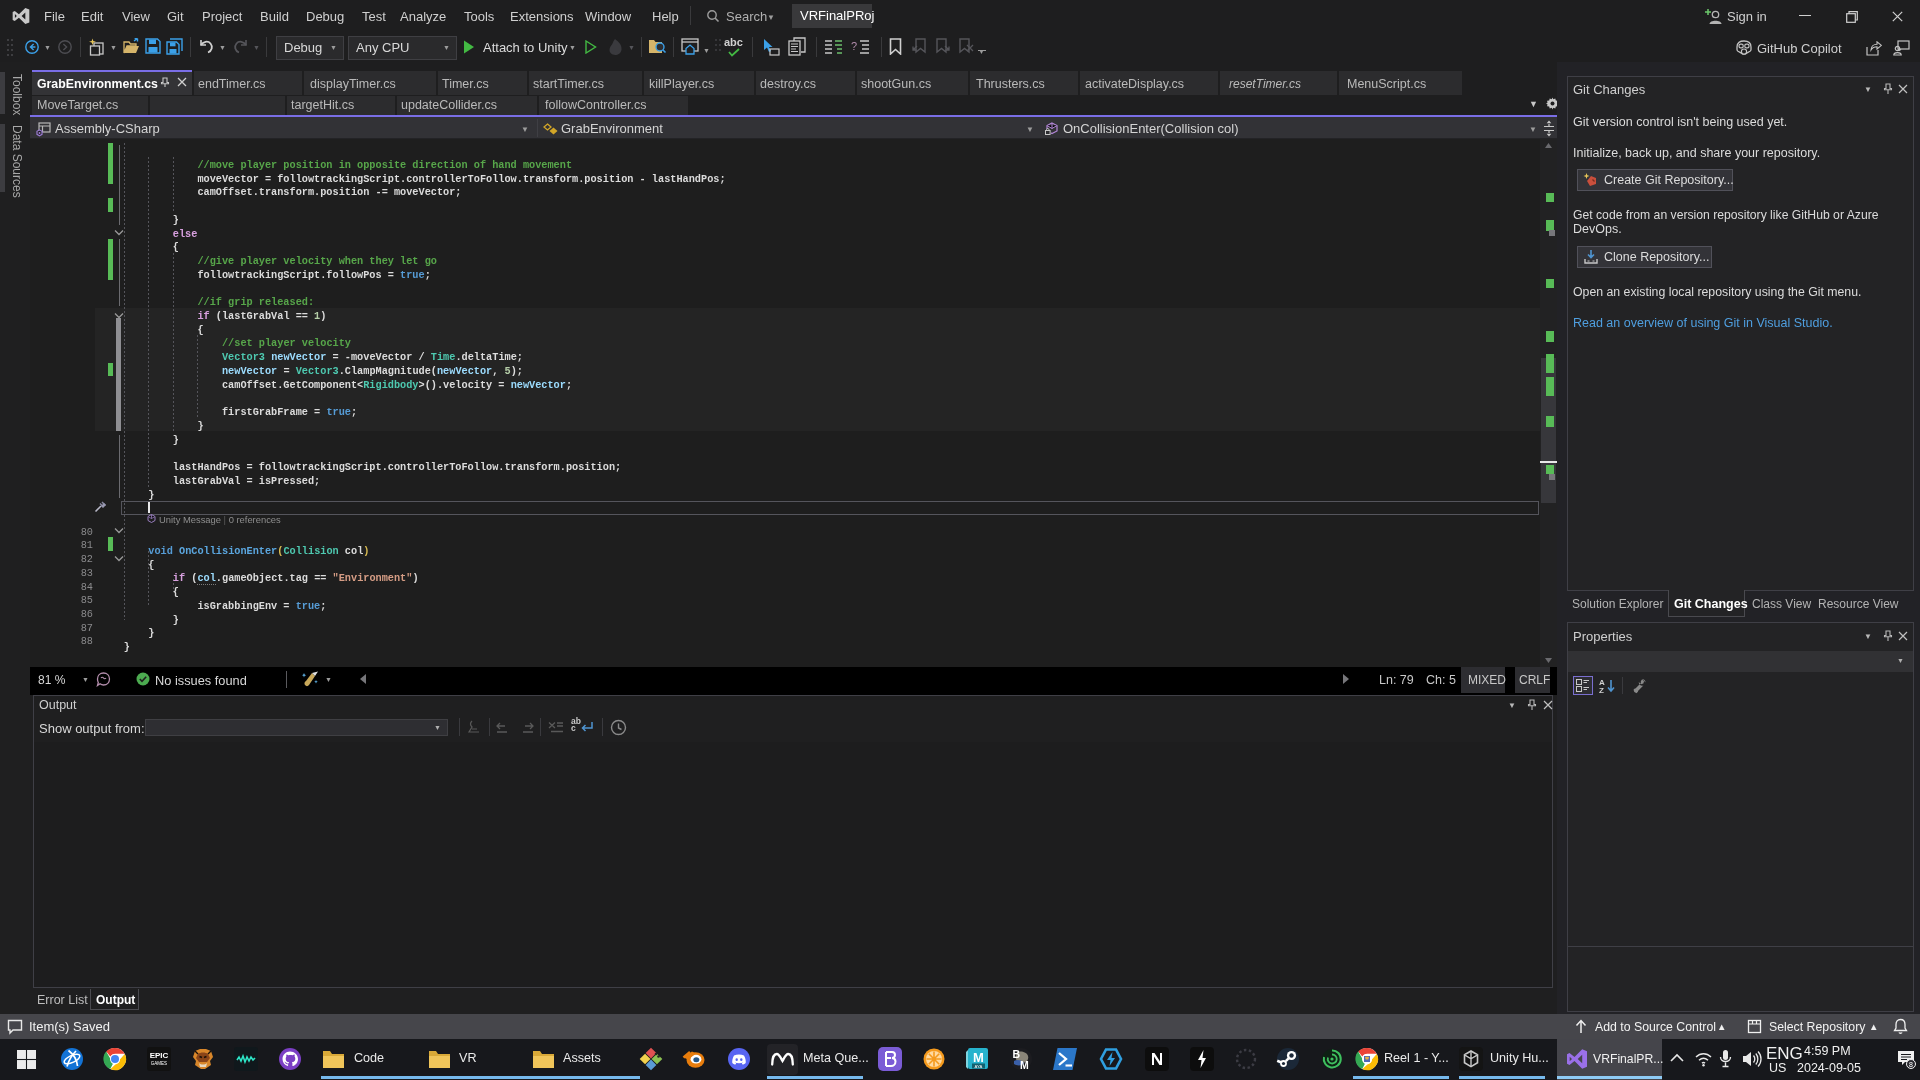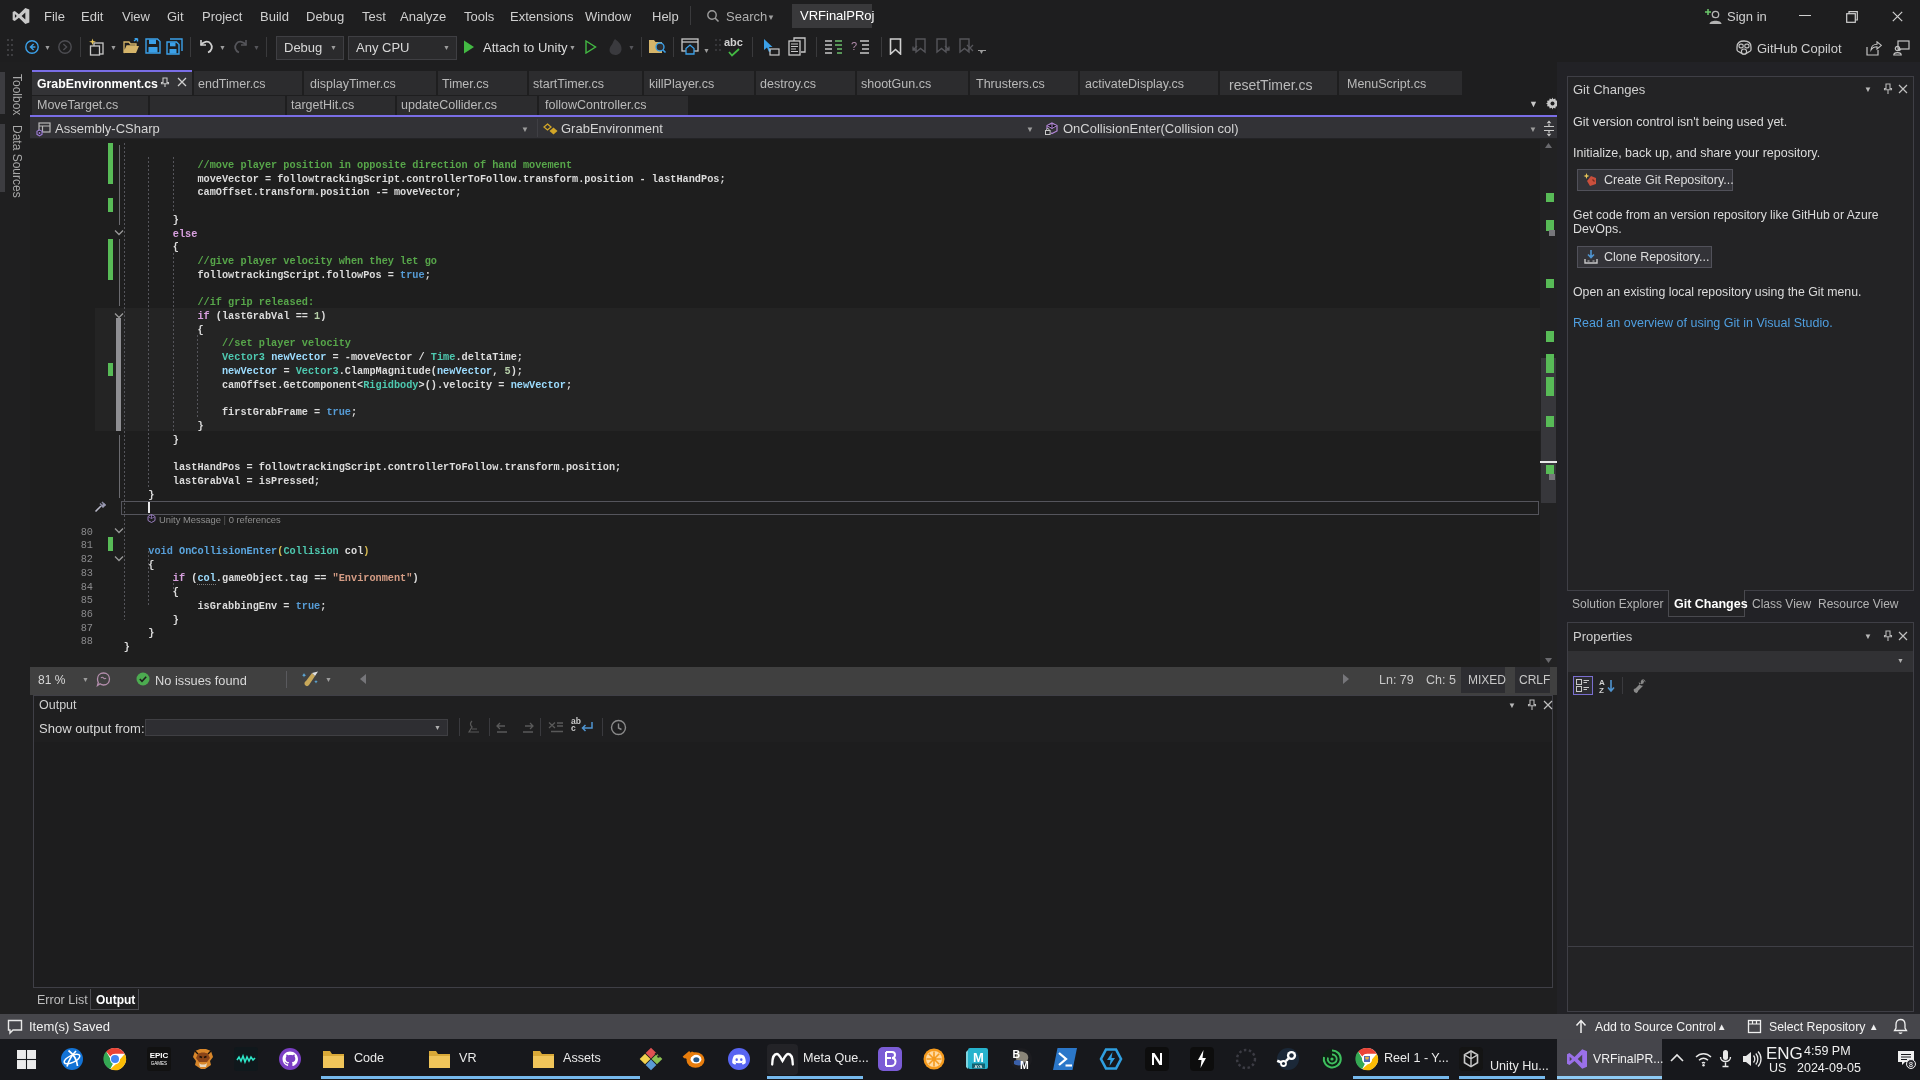--- a/index.html
+++ b/index.html
@@ -268,21 +268,21 @@
   <div class="t" style="left:649px;top:77px;font-size:12.5px;color:#bababa;">killPlayer.cs</div>
   <div class="abs" style="left:756px;top:71px;width:99px;height:24px;background:#2c2c2e;"></div>
   <div class="t" style="left:760px;top:77px;font-size:12.5px;color:#bababa;">destroy.cs</div>
   <div class="abs" style="left:857px;top:71px;width:111px;height:24px;background:#2c2c2e;"></div>
   <div class="t" style="left:861px;top:77px;font-size:12.5px;color:#bababa;">shootGun.cs</div>
   <div class="abs" style="left:970px;top:71px;width:108px;height:24px;background:#2c2c2e;"></div>
   <div class="t" style="left:976px;top:77px;font-size:12.5px;color:#bababa;">Thrusters.cs</div>
   <div class="abs" style="left:1080px;top:71px;width:138px;height:24px;background:#2c2c2e;"></div>
   <div class="t" style="left:1085px;top:77px;font-size:12.5px;color:#bababa;">activateDisplay.cs</div>
   <div class="abs" style="left:1220px;top:71px;width:117px;height:24px;background:#2c2c2e;"></div>
-  <div class="t" style="left:1229px;top:77px;font-size:14px;color:#bababa;">resetTimer.cs</div>
+  <div class="t" style="left:1229px;top:77px;font-size:12px;color:#bababa;font-style:italic;">resetTimer.cs</div>
   <div class="abs" style="left:1339px;top:71px;width:123px;height:24px;background:#2c2c2e;"></div>
   <div class="t" style="left:1347px;top:77px;font-size:12.5px;color:#bababa;">MenuScript.cs</div>
 
   <div class="abs" style="left:32px;top:96px;width:116px;height:19px;background:#2c2c2e;"></div>
   <div class="t" style="left:37px;top:98px;font-size:12.5px;color:#bababa;">MoveTarget.cs</div>
   <div class="abs" style="left:150px;top:96px;width:135px;height:19px;background:#2c2c2e;"></div>
   <div class="t" style="left:161px;top:98px;font-size:12.5px;color:#bababa;margin-top:32px;">followPlayer.cs</div>
   <div class="abs" style="left:287px;top:96px;width:108px;height:19px;background:#2c2c2e;"></div>
   <div class="t" style="left:291px;top:98px;font-size:12.5px;color:#bababa;">targetHit.cs</div>
   <div class="abs" style="left:397px;top:96px;width:140px;height:19px;background:#2c2c2e;"></div>
@@ -445,21 +445,21 @@
   <div class="abs sbg" style="top:192px;height:11px;"></div>
   <div class="abs sbg" style="top:215px;height:19px;"></div>
   <div class="abs sbg" style="top:238px;height:19px;"></div>
   <div class="abs sbg" style="top:277px;height:11px;"></div>
   <div class="abs sbg" style="top:326px;height:9px;"></div>
   <div class="abs" style="left:1519px;top:91px;width:6px;height:6px;background:#77777b;"></div>
   <div class="abs" style="left:1519px;top:335px;width:6px;height:6px;background:#77777b;"></div>
   <div class="abs" style="left:1510px;top:322px;width:17px;height:2px;background:#e8e8e8;"></div>
 </div>
 
-<div class="abs" id="edbottom" style="left:30px;top:667px;width:1527px;height:28px;background:#404040;">
+<div class="abs" id="edbottom" style="left:30px;top:667px;width:1527px;height:28px;background:#000000;">
   <div class="t" style="left:8px;top:6px;font-size:12px;color:#d8d8d8;">81 %</div>
   <div class="t" style="left:52px;top:9px;font-size:7px;color:#9c9c9c;">▼</div>
   <svg class="abs" style="left:66px;top:5px;" width="15" height="15" viewBox="0 0 15 15">
     <path d="M7.5 1 C11 1 13.5 3.5 13.5 7 C13.5 10.5 11 13 7.5 13 C6 13 5 12.5 4 11.7 L1.5 13.5 L2.3 10.5 C1.7 9.5 1.5 8.3 1.5 7 C1.5 3.5 4 1 7.5 1 Z" fill="none" stroke="#b48ead" stroke-width="1.3"></path>
     <path d="M5 6 C5.8 5 6.8 5 7.5 6 C8.2 7 9.2 7 10 6" fill="none" stroke="#b48ead" stroke-width="1.2"></path>
   </svg>
   <svg class="abs" style="left:106px;top:5px;" width="14" height="14" viewBox="0 0 14 14">
     <circle cx="7" cy="7" r="6.5" fill="#4cab50"></circle>
     <path d="M3.8 7 L6 9.3 L10.2 4.8" fill="none" stroke="#1e1e1e" stroke-width="1.6"></path>
   </svg>
@@ -810,21 +810,21 @@
     <path d="M10 10 C11 9.5 13 9.5 14 10 L13.4 12.5 L10.6 12.5 Z" fill="#e8b23a"></path>
   </svg>
   <div class="t" style="left:1384px;top:1051px;font-size:12.6px;color:#eaeaea;">Reel 1 - Y...</div>
   <div class="abs" style="left:1353px;top:1076px;width:96px;height:3px;background:#76b9ed;"></div>
 
   <svg class="abs" style="left:1459px;top:1047px;" width="24" height="24" viewBox="0 0 24 24">
     <rect x="0" y="0" width="24" height="24" rx="4" fill="#141414"></rect>
     <path d="M12 4 L18.5 7.8 L18.5 15.8 L12 19.6 L5.5 15.8 L5.5 7.8 Z" fill="none" stroke="#c8c8c8" stroke-width="1.6"></path>
     <path d="M12 4 L12 11.8 M5.5 7.8 L12 11.8 L18.5 7.8 M12 19.6 L12 11.8" stroke="#c8c8c8" stroke-width="1.4"></path>
   </svg>
-  <div class="t" style="left:1490px;top:1051px;font-size:12.6px;color:#eaeaea;margin-top:8px;">Unity Hu...</div>
+  <div class="t" style="left:1490px;top:1051px;font-size:12.6px;color:#eaeaea;">Unity Hu...</div>
   <div class="abs" style="left:1459px;top:1076px;width:86px;height:3px;background:#76b9ed;"></div>
 
   <div class="abs" style="left:1557px;top:1039px;width:105px;height:41px;background:#45454b;"></div>
   <svg class="abs" style="left:1565px;top:1047px;" width="24" height="24" viewBox="0 0 24 24">
     <path fill-rule="evenodd" d="M2 16.7 V7.3 L4.5 6 L9.5 10 L17.2 2.3 L22 4.3 V19.7 L17.2 21.7 L9.5 14 L4.5 18 Z M17.2 7.7 L12.7 12 L17.2 16.3 Z M4.7 9.7 L7 12 L4.7 14.3 Z" fill="#9a70e8"></path>
   </svg>
   <div class="t" style="left:1593px;top:1052px;font-size:12.2px;color:#f0f0f0;">VRFinalPR...</div>
   <div class="abs" style="left:1557px;top:1076px;width:105px;height:3px;background:#8ecbf5;"></div>
 
   <svg class="abs" style="left:1670px;top:1053px;" width="14" height="10" viewBox="0 0 14 10">

